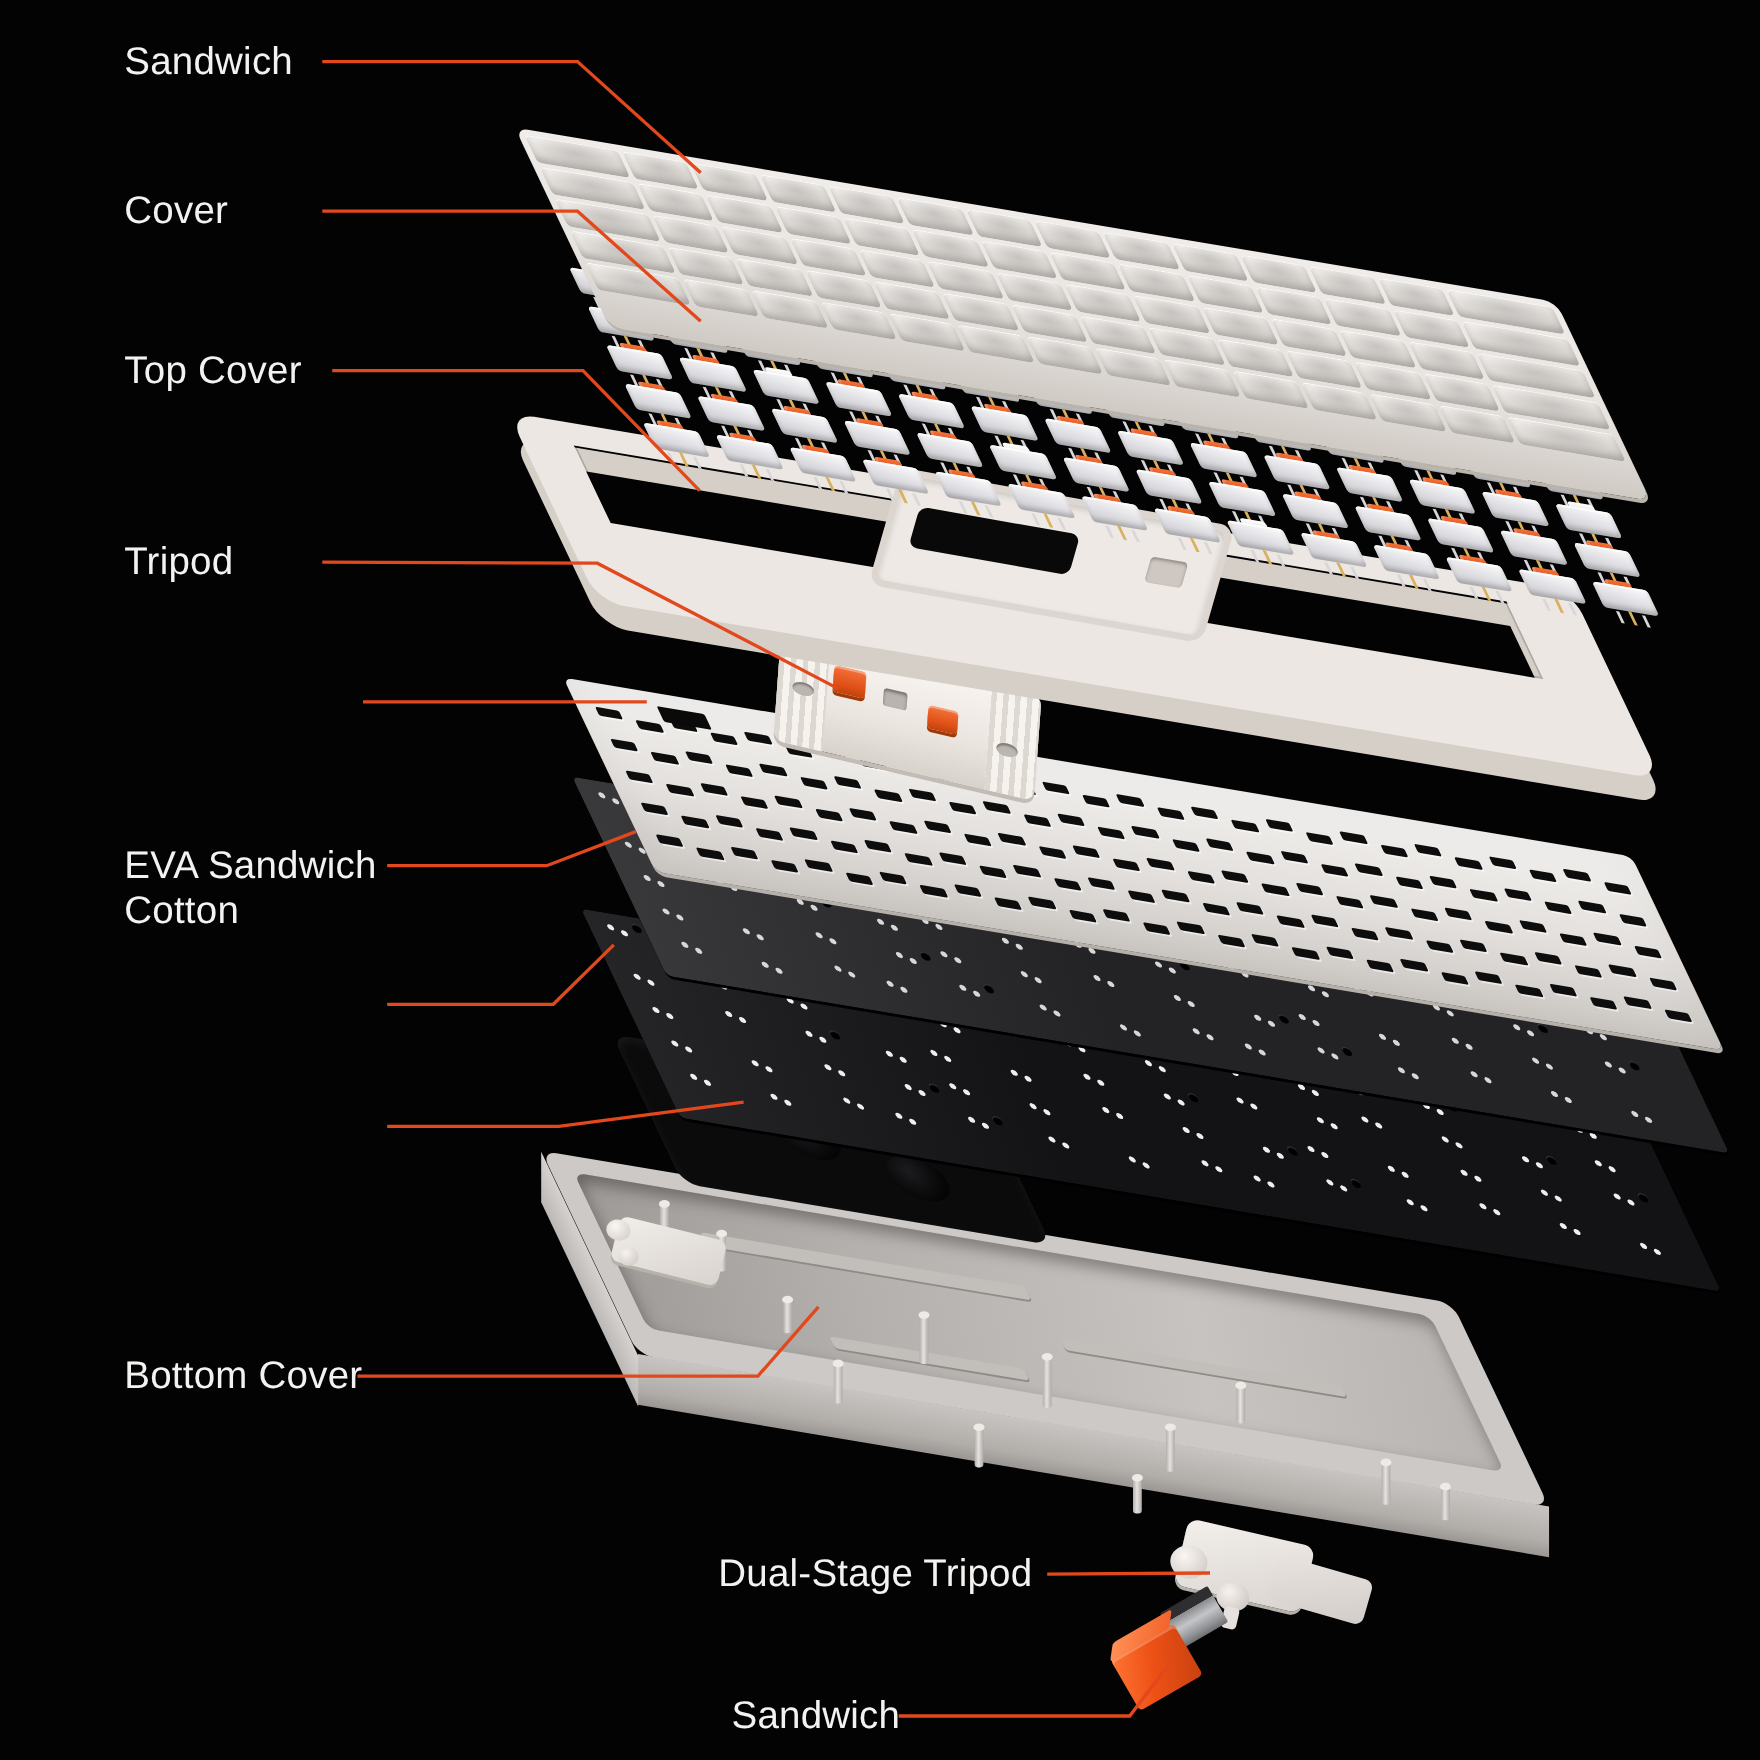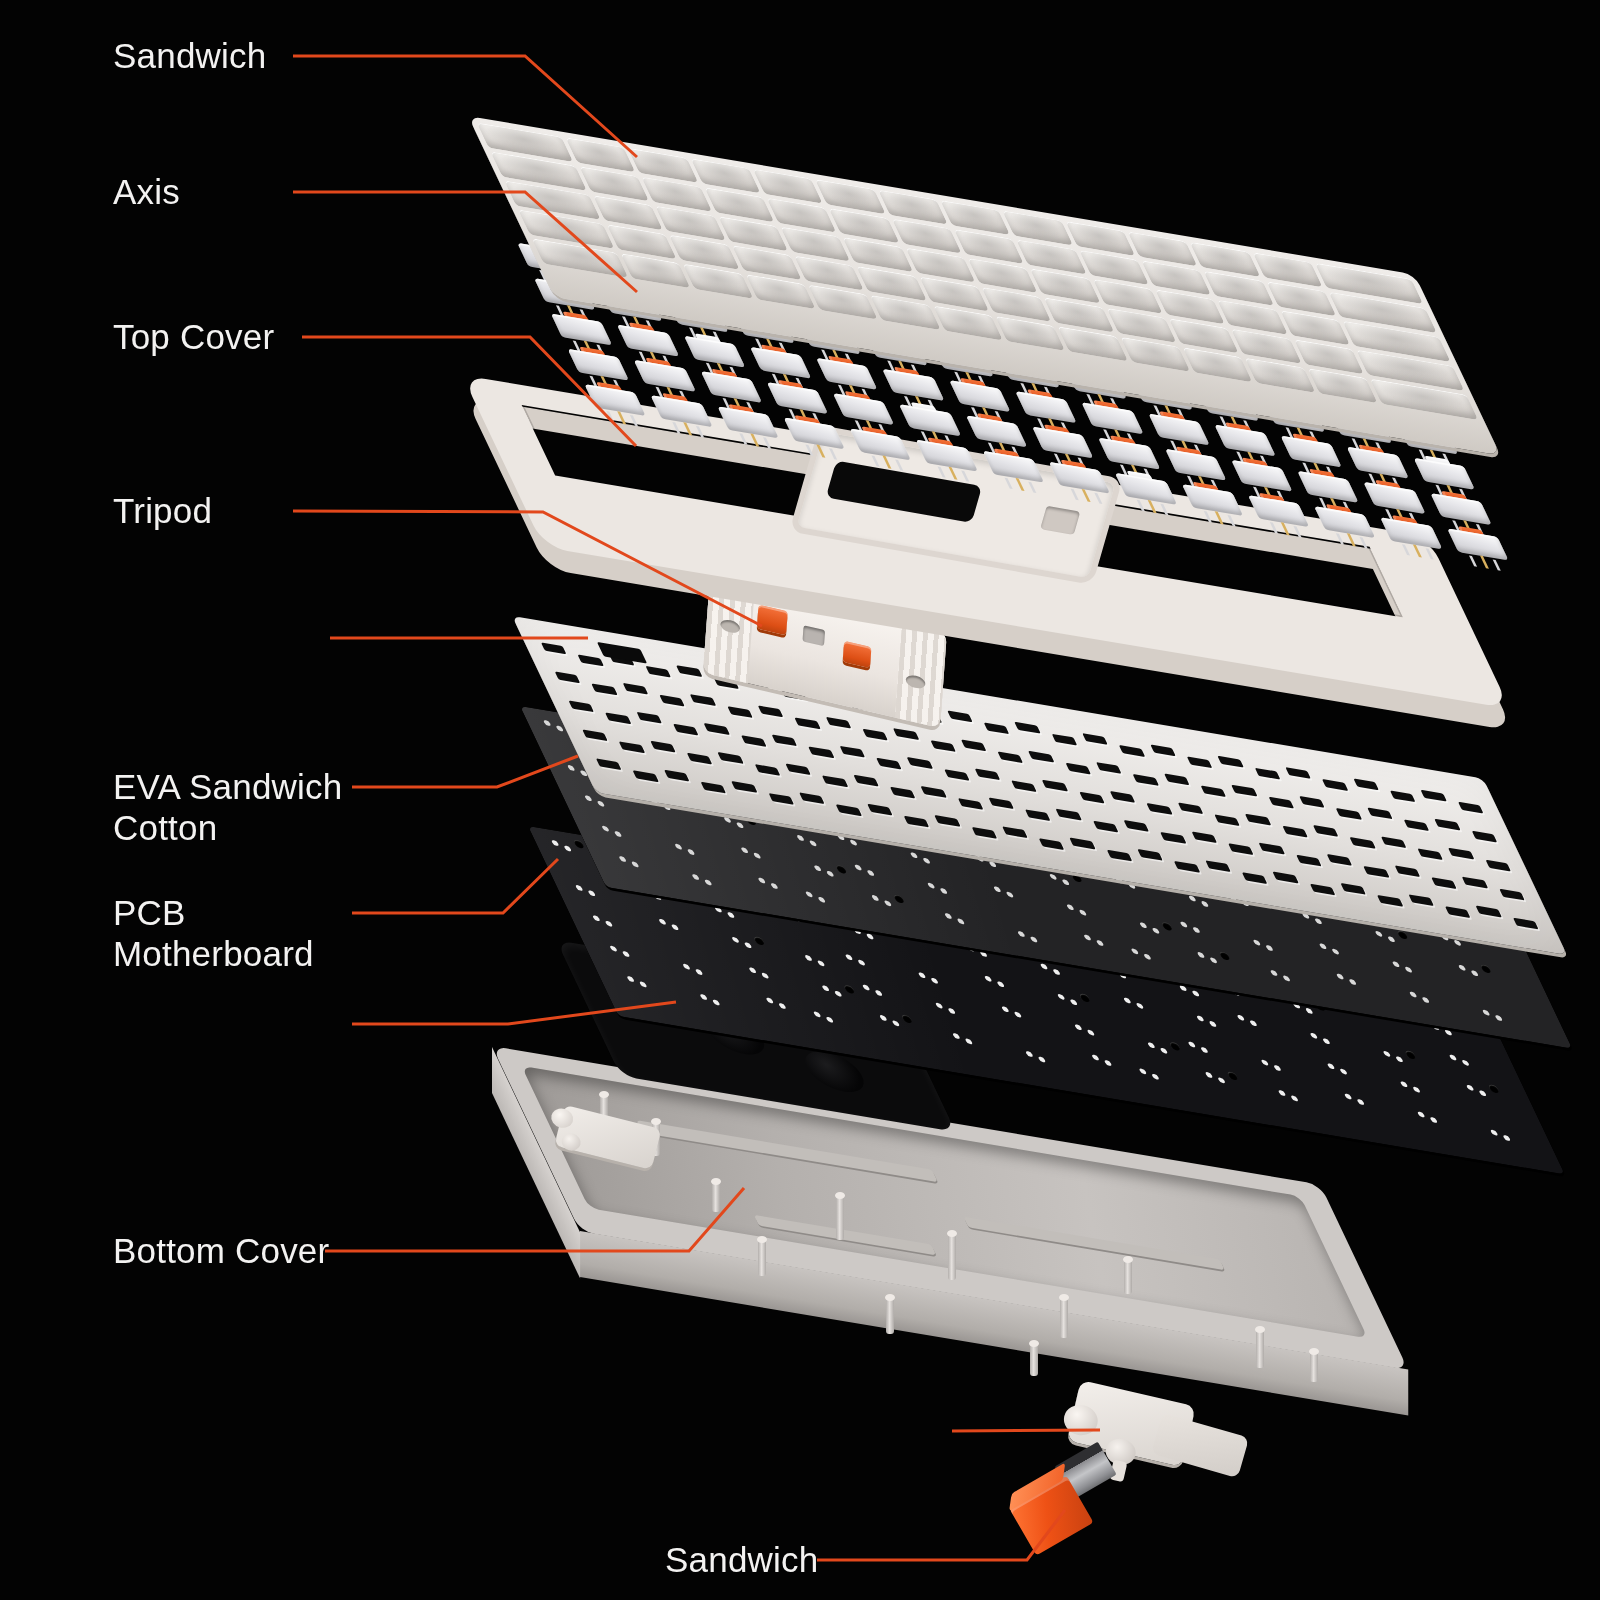--- a/index.html
+++ b/index.html
@@ -1237,22 +1237,21 @@
     <polyline class="lead" points="330,638 588,638"></polyline>
     <polyline class="lead" points="352,787 497,787 578,756"></polyline>
     <polyline class="lead" points="352,913 503,913 558,859"></polyline>
     <polyline class="lead" points="352,1024 508,1024 676,1002"></polyline>
     <polyline class="lead" points="325,1251 689,1251 744,1188"></polyline>
     <polyline class="lead" points="952,1431 1100,1430"></polyline>
     <polyline class="lead" points="817,1560 1027,1560 1065,1510"></polyline>
   </svg>
 
   <div class="label" style="left:113px;top:35px">Sandwich</div>
-  <div class="label" style="left:113px;top:171px">Axis</div>
+  <div class="label" style="left:113px;top:171px">Cover</div>
   <div class="label" style="left:113px;top:316px">Top Cover</div>
   <div class="label" style="left:113px;top:490px">Tripod</div>
   <div class="label" style="left:113px;top:766px">EVA Sandwich
 Cotton</div>
-  <div class="label" style="left:113px;top:892px">PCB
-Motherboard</div>
   <div class="label" style="left:113px;top:1230px">Bottom Cover</div>
+  <div class="label" style="left:653px;top:1410px">Dual-Stage Tripod</div>
   <div class="label" style="left:665px;top:1539px">Sandwich</div>
 </div>
 
 </body></html>

